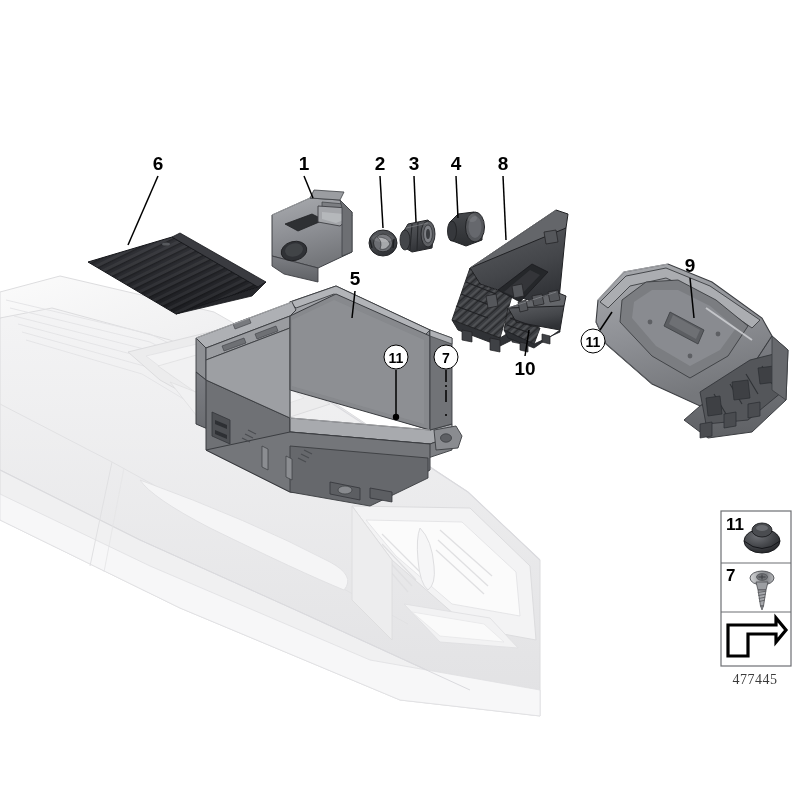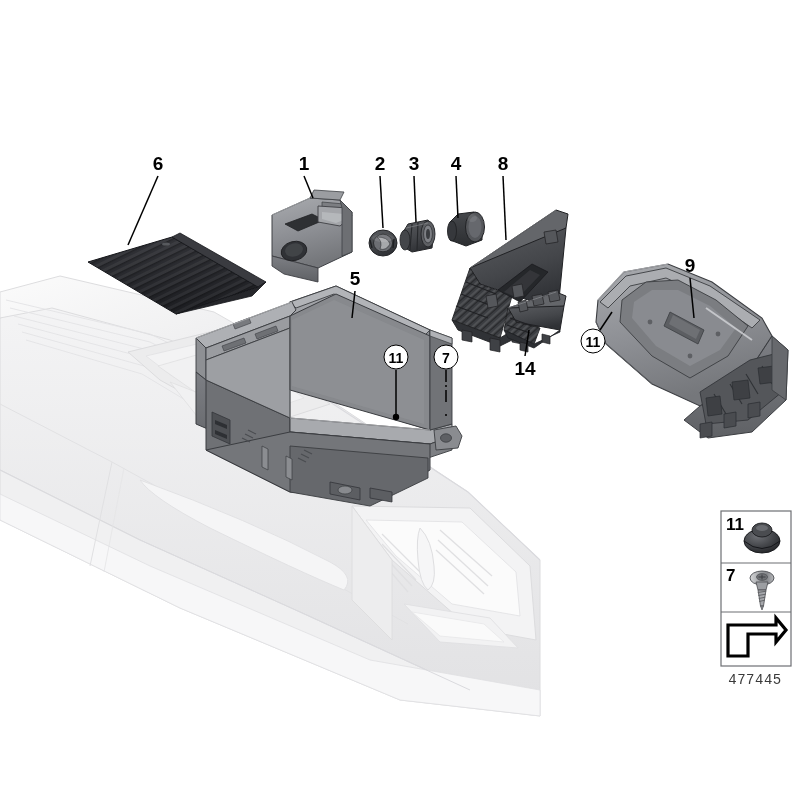--- a/index.html
+++ b/index.html
@@ -57,21 +57,21 @@
     font-weight: bold;
     font-size: 17px;
     color: #000;
     user-select: none;
   }
   .diagram-id {
     position: absolute;
     left: 755px;
     top: 672px;
     transform: translateX(-50%);
-    font-family: Liberation Mono, monospace;
+    font-family: Liberation Serif, serif;
     font-size: 14px;
     color: #3a3a3a;
     letter-spacing: 0.5px;
     white-space: nowrap;
     user-select: none;
   }
 </style>
 </head>
 <body>
 
@@ -479,21 +479,21 @@
   </svg>
 
   <div class="callout-num" style="left:158px; top:163px;">6</div>
   <div class="callout-num" style="left:304px; top:163px;">1</div>
   <div class="callout-num" style="left:380px; top:163px;">2</div>
   <div class="callout-num" style="left:414px; top:163px;">3</div>
   <div class="callout-num" style="left:456px; top:163px;">4</div>
   <div class="callout-num" style="left:503px; top:163px;">8</div>
   <div class="callout-num" style="left:355px; top:278px;">5</div>
   <div class="callout-num" style="left:690px; top:265px;">9</div>
-  <div class="callout-num" style="left:525px; top:368px;">14</div>
+  <div class="callout-num" style="left:525px; top:368px;">10</div>
 
   <div class="circled" style="left:396px; top:357px;">11</div>
   <div class="circled" style="left:446px; top:357px;">7</div>
   <div class="circled" style="left:593px; top:341px;">11</div>
 
   <div class="legend-num" style="left:726px; top:515px;">11</div>
   <div class="legend-num" style="left:726px; top:566px;">7</div>
 
   <div class="diagram-id">477445</div>
 

